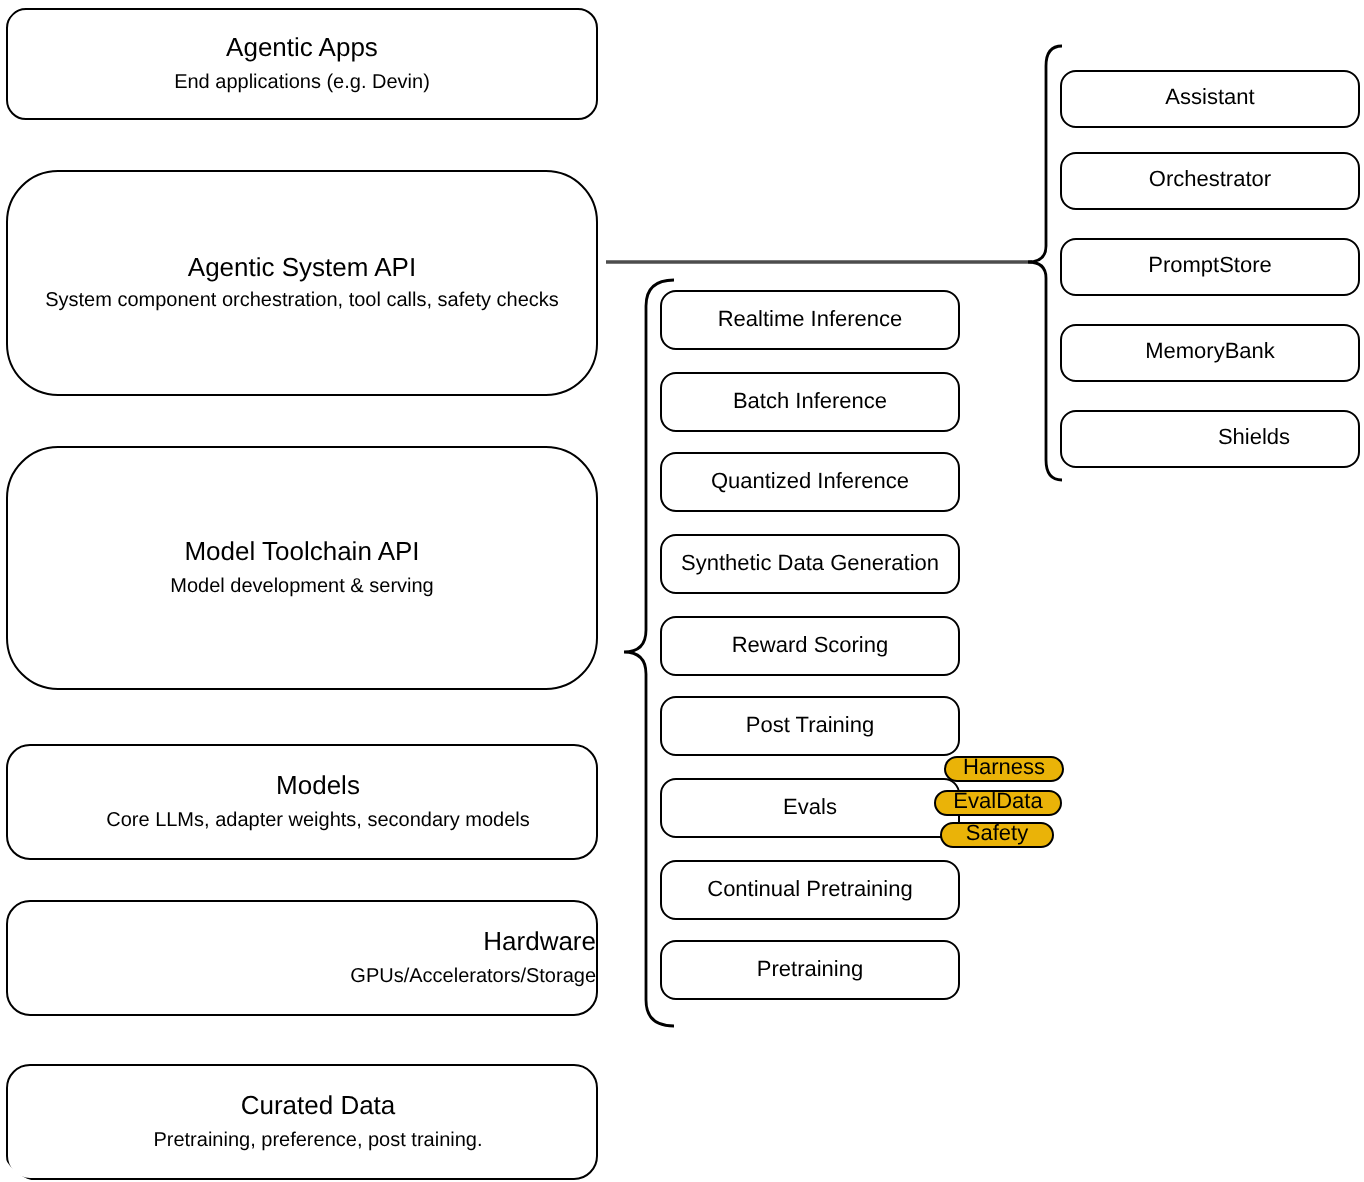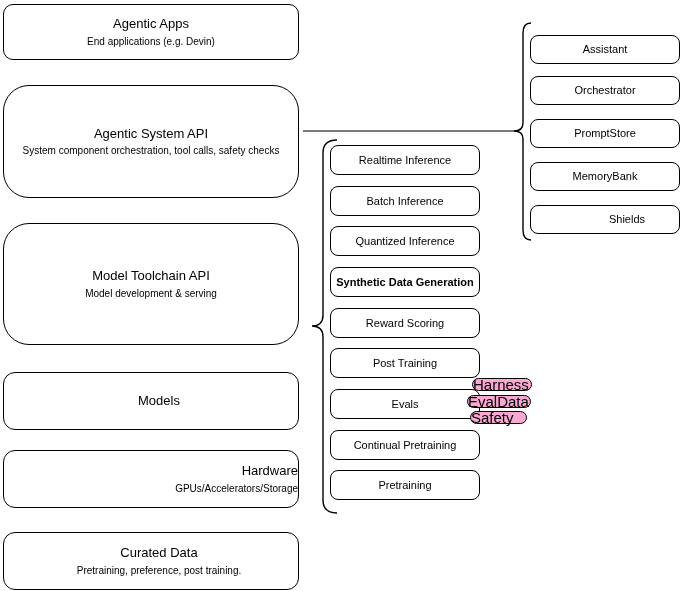--- a/index.html
+++ b/index.html
@@ -8,20 +8,21 @@
     background: #ffffff;
     font-family: "Liberation Sans", sans-serif;
     color: #000000;
   }
   #canvas {
     position: relative;
     width: 682px;
     height: 591px;
     background: #ffffff;
     overflow: hidden;
+    border-radius: 22px;
   }
   .box {
     position: absolute;
     box-sizing: border-box;
     background: #ffffff;
     border: 1.5px solid #000000;
     display: flex;
     flex-direction: column;
     align-items: center;
     justify-content: center;
@@ -40,26 +41,27 @@
   .r12 { border-radius: 12px; padding-left: 16px; }
   .r26 { border-radius: 26px; }
   .node-box {
     border-radius: 8px;
     font-size: 11px;
     line-height: 1.1;
   }
   .pill {
     position: absolute;
     box-sizing: border-box;
-    background: #f9a8d4;
+    background: #eab308;
     border: 1.3px solid #000000;
     border-radius: 999px;
     display: flex;
     align-items: center;
-    font-size: 15px;
+    justify-content: center;
+    font-size: 11px;
     line-height: 1;
     z-index: 3;
   }
   .node-box, .layer-box { z-index: 2; }
   #overlay {
     position: absolute;
     left: 0;
     top: 0;
     z-index: 1;
   }
@@ -88,20 +90,21 @@
     <div class="subtitle">System component orchestration, tool calls, safety checks</div>
   </div>
 
   <div class="box layer-box r26" style="left:3px; top:223px; width:296px; height:122px;">
     <div class="title">Model Toolchain API</div>
     <div class="subtitle">Model development &amp; serving</div>
   </div>
 
   <div class="box layer-box r12" style="left:3px; top:372px; width:296px; height:58px;">
     <div class="title">Models</div>
+    <div class="subtitle">Core LLMs, adapter weights, secondary models</div>
   </div>
 
   <div class="box layer-box r12" style="left:3px; top:450px; width:296px; height:58px;align-items:flex-end;">
     <div class="title">Hardware</div>
     <div class="subtitle">GPUs/Accelerators/Storage</div>
   </div>
 
   <div class="box layer-box r12" style="left:3px; top:532px; width:296px; height:58px;">
     <div class="title">Curated Data</div>
     <div class="subtitle">Pretraining, preference, post training.</div>
@@ -109,21 +112,21 @@
 
   <div class="box node-box" style="left:330px; top:145px; width:150px; height:30px;">
     <span>Realtime Inference</span>
   </div>
   <div class="box node-box" style="left:330px; top:186px; width:150px; height:30px;">
     <span>Batch Inference</span>
   </div>
   <div class="box node-box" style="left:330px; top:226px; width:150px; height:30px;">
     <span>Quantized Inference</span>
   </div>
-  <div class="box node-box" style="left:330px; top:267px; width:150px; height:30px;font-weight:bold;">
+  <div class="box node-box" style="left:330px; top:267px; width:150px; height:30px;">
     <span>Synthetic Data Generation</span>
   </div>
   <div class="box node-box" style="left:330px; top:308px; width:150px; height:30px;">
     <span>Reward Scoring</span>
   </div>
   <div class="box node-box" style="left:330px; top:348px; width:150px; height:30px;">
     <span>Post Training</span>
   </div>
   <div class="box node-box" style="left:330px; top:389px; width:150px; height:30px;">
     <span>Evals</span>

